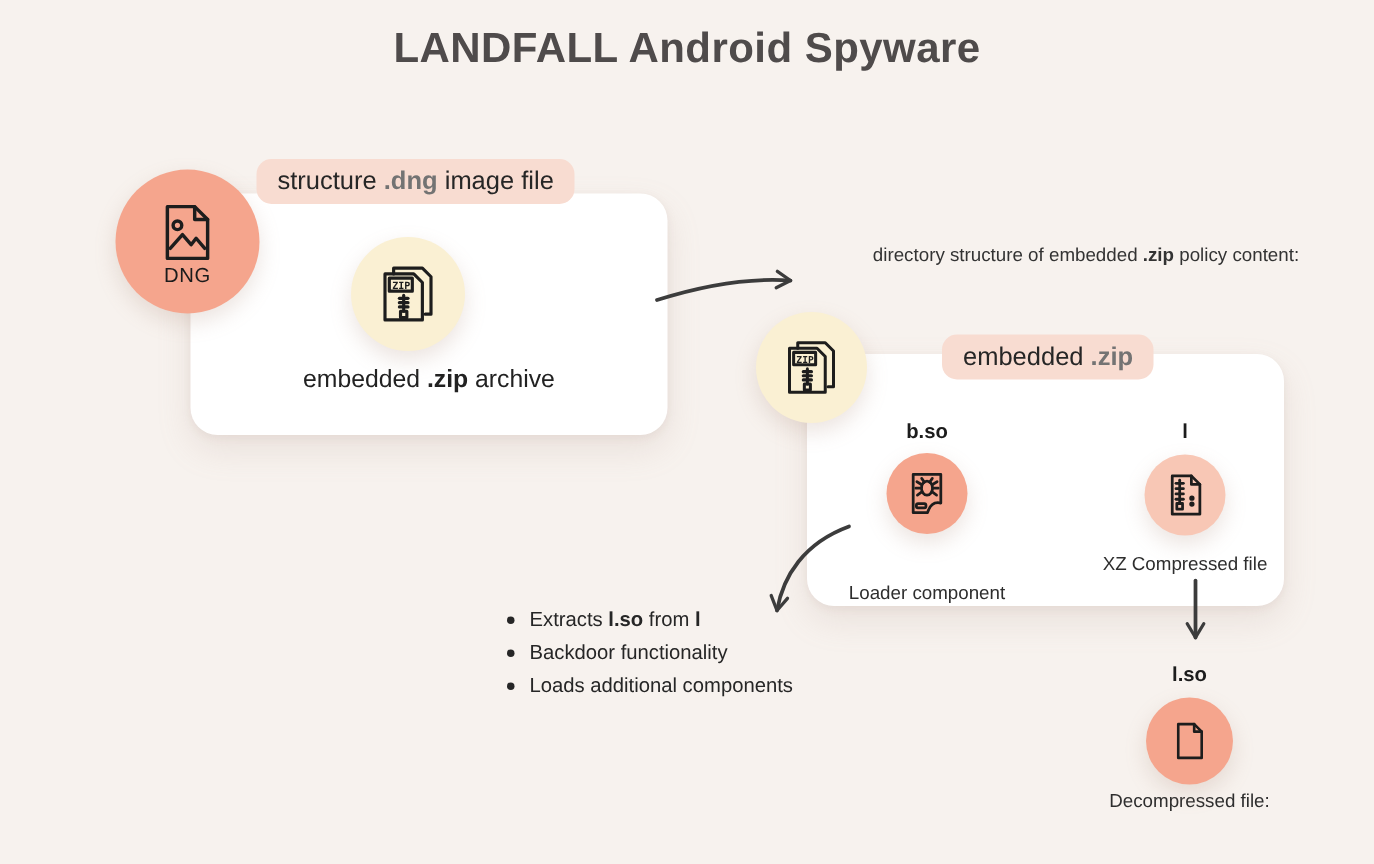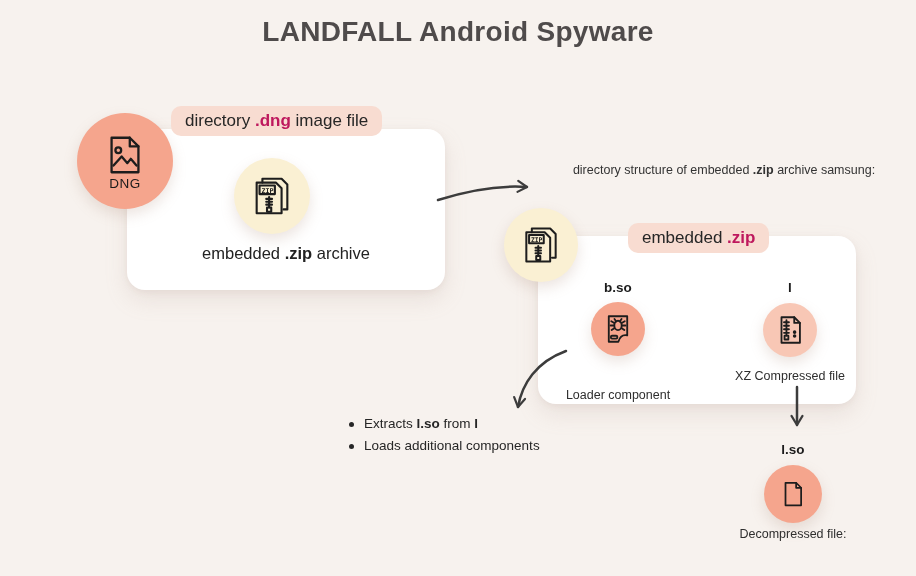--- a/index.html
+++ b/index.html
@@ -18,21 +18,21 @@
     position:absolute; background:#ffffff; border-radius:18px;
     box-shadow:0 10px 22px rgba(176,150,138,.18), 0 2px 6px rgba(176,150,138,.12);
   }
   .card1{ left:127px; top:129px; width:318px; height:161px; }
   .card2{ left:538px; top:236px; width:318px; height:168px; }
   .pill{
     position:absolute; background:#f8dcd1; border-radius:10px;
     padding:5px 14px; font-size:17px; color:#262626; white-space:nowrap;
     z-index:4;
   }
-  .pill b{ color:#be185d; }
+  .pill b{ color:#737373; }
   .pill1{ left:171px; top:106px; }
   .pill2{ left:628px; top:223px; }
   .circle{
     position:absolute; border-radius:50%;
     display:flex; align-items:center; justify-content:center;
     box-shadow:0 6px 14px rgba(170,130,115,.22);
     z-index:3;
   }
   .salmon{ background:#f5a58d; }
   .cream{ background:#faf0d3; }
@@ -59,42 +59,42 @@
     z-index:4;
   }
   .bso-label{ left:568px; top:280px; width:100px; }
   .l-label{ left:740px; top:280px; width:100px; }
   .lso-label{ left:743px; top:442px; width:100px; }
   .small-caption{ font-size:12.5px; color:#2e2e2e; }
   .bso-caption{ left:548px; top:369px; width:140px;margin-top:19px; }
   .l-caption{ left:720px; top:369px; width:140px; }
   .lso-caption{ left:713px; top:526px; width:160px; line-height:16px; }
   .bullets{
-    position:absolute; left:334px; top:398px; margin:15px; padding:0; list-style:none;
+    position:absolute; left:334px; top:398px; margin:4px; padding:0; list-style:none;
     font-size:13.5px; color:#262626; z-index:2;
   }
   .bullets li{ line-height:22px; display:flex; align-items:center; }
   .bullets .dot{ width:5px; height:5px; border-radius:50%; background:#262626; margin-right:10px; flex:0 0 auto; }
   .arrow-layer{
     position:absolute; left:0; top:0; width:916px; height:576px;
     z-index:5; pointer-events:none;
   }
   .icon svg{ display:block; }
 </style>
 </head>
 <body>
 
 <div class="stage">
 
   <div class="title">LANDFALL Android Spyware</div>
 
   <div class="card card1"></div>
 
   <div class="pill pill1">
-    <span>directory </span><b>.dng</b><span> image file</span>
+    <span>structure </span><b>.dng</b><span> image file</span>
   </div>
 
   <div class="circle salmon dng-circle">
     <span class="icon">
       <svg width="46" height="46" viewBox="0 0 48 48" fill="none" stroke="#1d1d1d" stroke-width="2.4" stroke-linecap="round" stroke-linejoin="round">
         <path d="M10 6 H29 L38 15 V42 H10 Z"></path>
         <path d="M29 6 V15 H38"></path>
         <circle cx="17" cy="19" r="3"></circle>
         <path d="M12 35 L20.5 25.5 L26.5 32.5 L30 28 L36 35"></path>
       </svg>
@@ -117,21 +117,21 @@
       </svg>
     </span>
   </div>
 
   <div class="caption caption1">
     <span>embedded </span><b>.zip</b><span> archive</span>
   </div>
 
   <div class="note">
     <div>
-      <span>directory structure of embedded </span><b>.zip</b><span> archive samsung:</span>
+      <span>directory structure of embedded </span><b>.zip</b><span> policy content:</span>
     </div>
   </div>
 
   <div class="card card2"></div>
 
   <div class="circle cream zip2-circle">
     <span class="icon">
       <svg width="44" height="44" viewBox="0 0 48 48" fill="none" stroke="#1d1d1d" stroke-width="2.2" stroke-linecap="round" stroke-linejoin="round">
         <path d="M14 10 V6 H34 L40 12 V38 H36"></path>
         <path d="M8 10 H28 L34 16 V42 H8 Z"></path>
@@ -184,20 +184,24 @@
   </div>
   <div class="caption small-caption l-caption">XZ Compressed file</div>
 
   <ul class="bullets">
     <li class="bullet">
       <span class="dot"></span>
       <span><span>Extracts </span><b>l.so</b><span> from </span><b>l</b></span>
     </li>
     <li class="bullet">
       <span class="dot"></span>
+      <span><span>Backdoor functionality</span><b></b><span></span><b></b></span>
+    </li>
+    <li class="bullet">
+      <span class="dot"></span>
       <span><span>Loads additional components</span><b></b><span></span><b></b></span>
     </li>
   </ul>
 
   <div class="node-label lso-label">l.so</div>
   <div class="circle salmon lso-circle">
     <span class="icon">
       <svg width="30" height="30" viewBox="0 0 48 48" fill="none" stroke="#1d1d1d" stroke-width="2.8" stroke-linecap="round" stroke-linejoin="round">
         <path d="M12 6 H29 L37 14 V42 H12 Z"></path>
         <path d="M29 6 V14 H37"></path>

